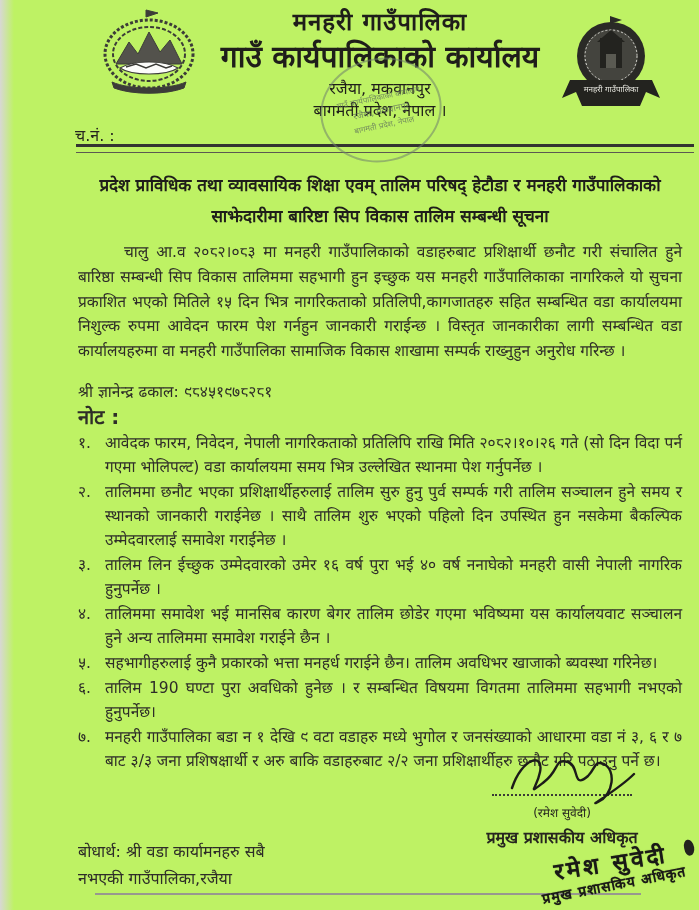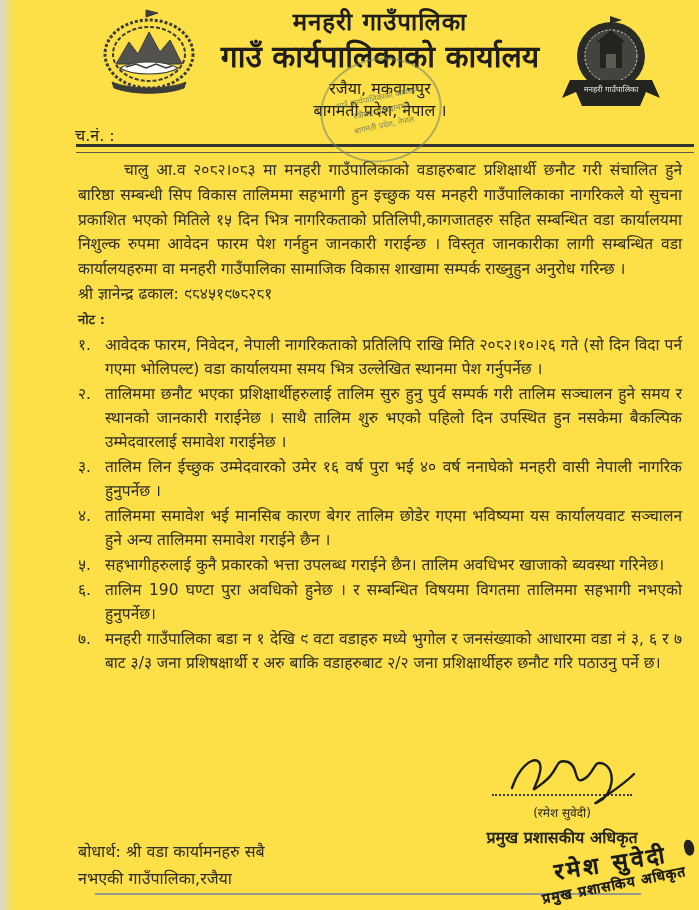--- a/index.html
+++ b/index.html
@@ -1,19 +1,19 @@
 <!DOCTYPE html>
 <html lang="ne"><head>
 <meta charset="utf-8">
 <style>
   html,body{margin:0;padding:0;background:#ffffff;}
   .page{
     position:relative;
     width:699px;height:910px;
-    background:#fde047;
+    background:#bef264;
     font-family:"DejaVu Sans","Liberation Sans",sans-serif;
     color:#2e2d28;
     overflow:hidden;
   }
   .scan-edge{
     position:absolute;left:0;top:0;bottom:0;width:14px;
     background:linear-gradient(to right,#d8d8d4,rgba(255,255,255,0));
     z-index:5;
   }
   
@@ -49,22 +49,22 @@
     padding:0 17px 0 78px;z-index:1;
   }
   .subject{
     text-align:center;font-weight:700;font-size:17px;line-height:31px;
     color:#1f1e1a;margin:12px 0 8px 0;
   }
   .para{
     text-align:justify;text-indent:46px;
     font-size:15.5px;line-height:24.8px;margin:0;
   }
-  .contact{font-size:15.5px;line-height:25px;margin-top:0;}
-  .note-label{font-size:13px;line-height:25px;font-weight:600;}
+  .contact{font-size:15.5px;line-height:25px;margin-top:16px;}
+  .note-label{font-size:20px;line-height:25px;font-weight:600;}
   .notes{margin-top:1px;}
   .note-item{display:flex;font-size:15.5px;line-height:24px;margin-bottom:1px;}
   .note-num{min-width:27px;flex:0 0 27px;}
   .note-text{flex:1;text-align:justify;}
   
   .sig-block{
     position:absolute;right:22px;top:748px;width:230px;
     text-align:center;z-index:2;
   }
   .sig-svg{display:block;margin:0 auto -14px auto;}
@@ -132,20 +132,21 @@
   <div class="ch-no">च.नं. :</div>
   <div class="header-rule"></div>
 
   <div class="faint-stamp">
     <div class="s1">गाउँ कार्यपालिकाको कार्यालय</div>
     <div class="s2">रजैया, मकवानपुर</div>
     <div class="s3">बागमती प्रदेश, नेपाल</div>
   </div>
 
   <div class="content">
+    <div class="subject">प्रदेश प्राविधिक तथा व्यावसायिक शिक्षा एवम् तालिम परिषद् हेटौडा र मनहरी  गाउँपालिकाको साझेदारीमा बारिष्टा सिप विकास तालिम सम्बन्धी सूचना</div>
     <p class="para">चालु आ.व २०८२।०८३ मा मनहरी गाउँपालिकाको वडाहरुबाट प्रशिक्षार्थी छनौट गरी संचालित हुने बारिष्ठा सम्बन्धी सिप विकास तालिममा सहभागी हुन इच्छुक यस मनहरी गाउँपालिकाका नागरिकले यो सुचना प्रकाशित भएको मितिले १५ दिन भित्र नागरिकताको प्रतिलिपी,कागजातहरु सहित सम्बन्धित वडा कार्यालयमा निशुल्क रुपमा आवेदन फारम पेश गर्नहुन जानकारी गराईन्छ । विस्तृत जानकारीका लागी सम्बन्धित वडा कार्यालयहरुमा वा मनहरी गाउँपालिका सामाजिक विकास शाखामा सम्पर्क राख्नुहुन अनुरोध गरिन्छ ।</p>
     <div class="contact">श्री ज्ञानेन्द्र ढकाल: ९८४५१९७८२८१</div>
     <div class="note-label">नोट :</div>
 
     <div class="notes">
       <div class="note-item">
         <span class="note-num">१.</span>
         <span class="note-text">आवेदक फारम, निवेदन, नेपाली नागरिकताको प्रतिलिपि राखि मिति २०८२।१०।२६ गते (सो दिन विदा पर्न गएमा  भोलिपल्ट) वडा कार्यालयमा समय भित्र उल्लेखित स्थानमा पेश गर्नुपर्नेछ ।</span>
       </div>
       <div class="note-item">
@@ -155,21 +156,21 @@
       <div class="note-item">
         <span class="note-num">३.</span>
         <span class="note-text">तालिम लिन ईच्छुक उम्मेदवारको उमेर १६ वर्ष पुरा भई ४० वर्ष ननाघेको मनहरी वासी नेपाली नागरिक हुनुपर्नेछ ।</span>
       </div>
       <div class="note-item">
         <span class="note-num">४.</span>
         <span class="note-text">तालिममा समावेश भई मानसिब कारण बेगर तालिम छोडेर गएमा भविष्यमा यस कार्यालयवाट सञ्चालन हुने अन्य तालिममा समावेश गराईने छैन ।</span>
       </div>
       <div class="note-item">
         <span class="note-num">५.</span>
-        <span class="note-text">सहभागीहरुलाई कुनै प्रकारको भत्ता उपलब्ध गराईने छैन। तालिम अवधिभर खाजाको ब्यवस्था गरिनेछ।</span>
+        <span class="note-text">सहभागीहरुलाई कुनै प्रकारको भत्ता मनहर्ध गराईने छैन। तालिम अवधिभर खाजाको ब्यवस्था गरिनेछ।</span>
       </div>
       <div class="note-item">
         <span class="note-num">६.</span>
         <span class="note-text">तालिम 190 घण्टा पुरा अवधिको हुनेछ ।  र सम्बन्धित विषयमा विगतमा तालिममा सहभागी नभएको हुनुपर्नेछ।</span>
       </div>
       <div class="note-item">
         <span class="note-num">७.</span>
         <span class="note-text">मनहरी गाउँपालिका बडा न १ देखि ९ वटा वडाहरु मध्ये भुगोल र जनसंख्याको आधारमा वडा नं ३, ६ र ७ बाट ३/३ जना प्रशिषक्षार्थी र अरु बाकि वडाहरुबाट २/२ जना प्रशिक्षार्थीहरु छनौट गरि पठाउनु पर्ने छ।</span>
       </div>
     </div>

